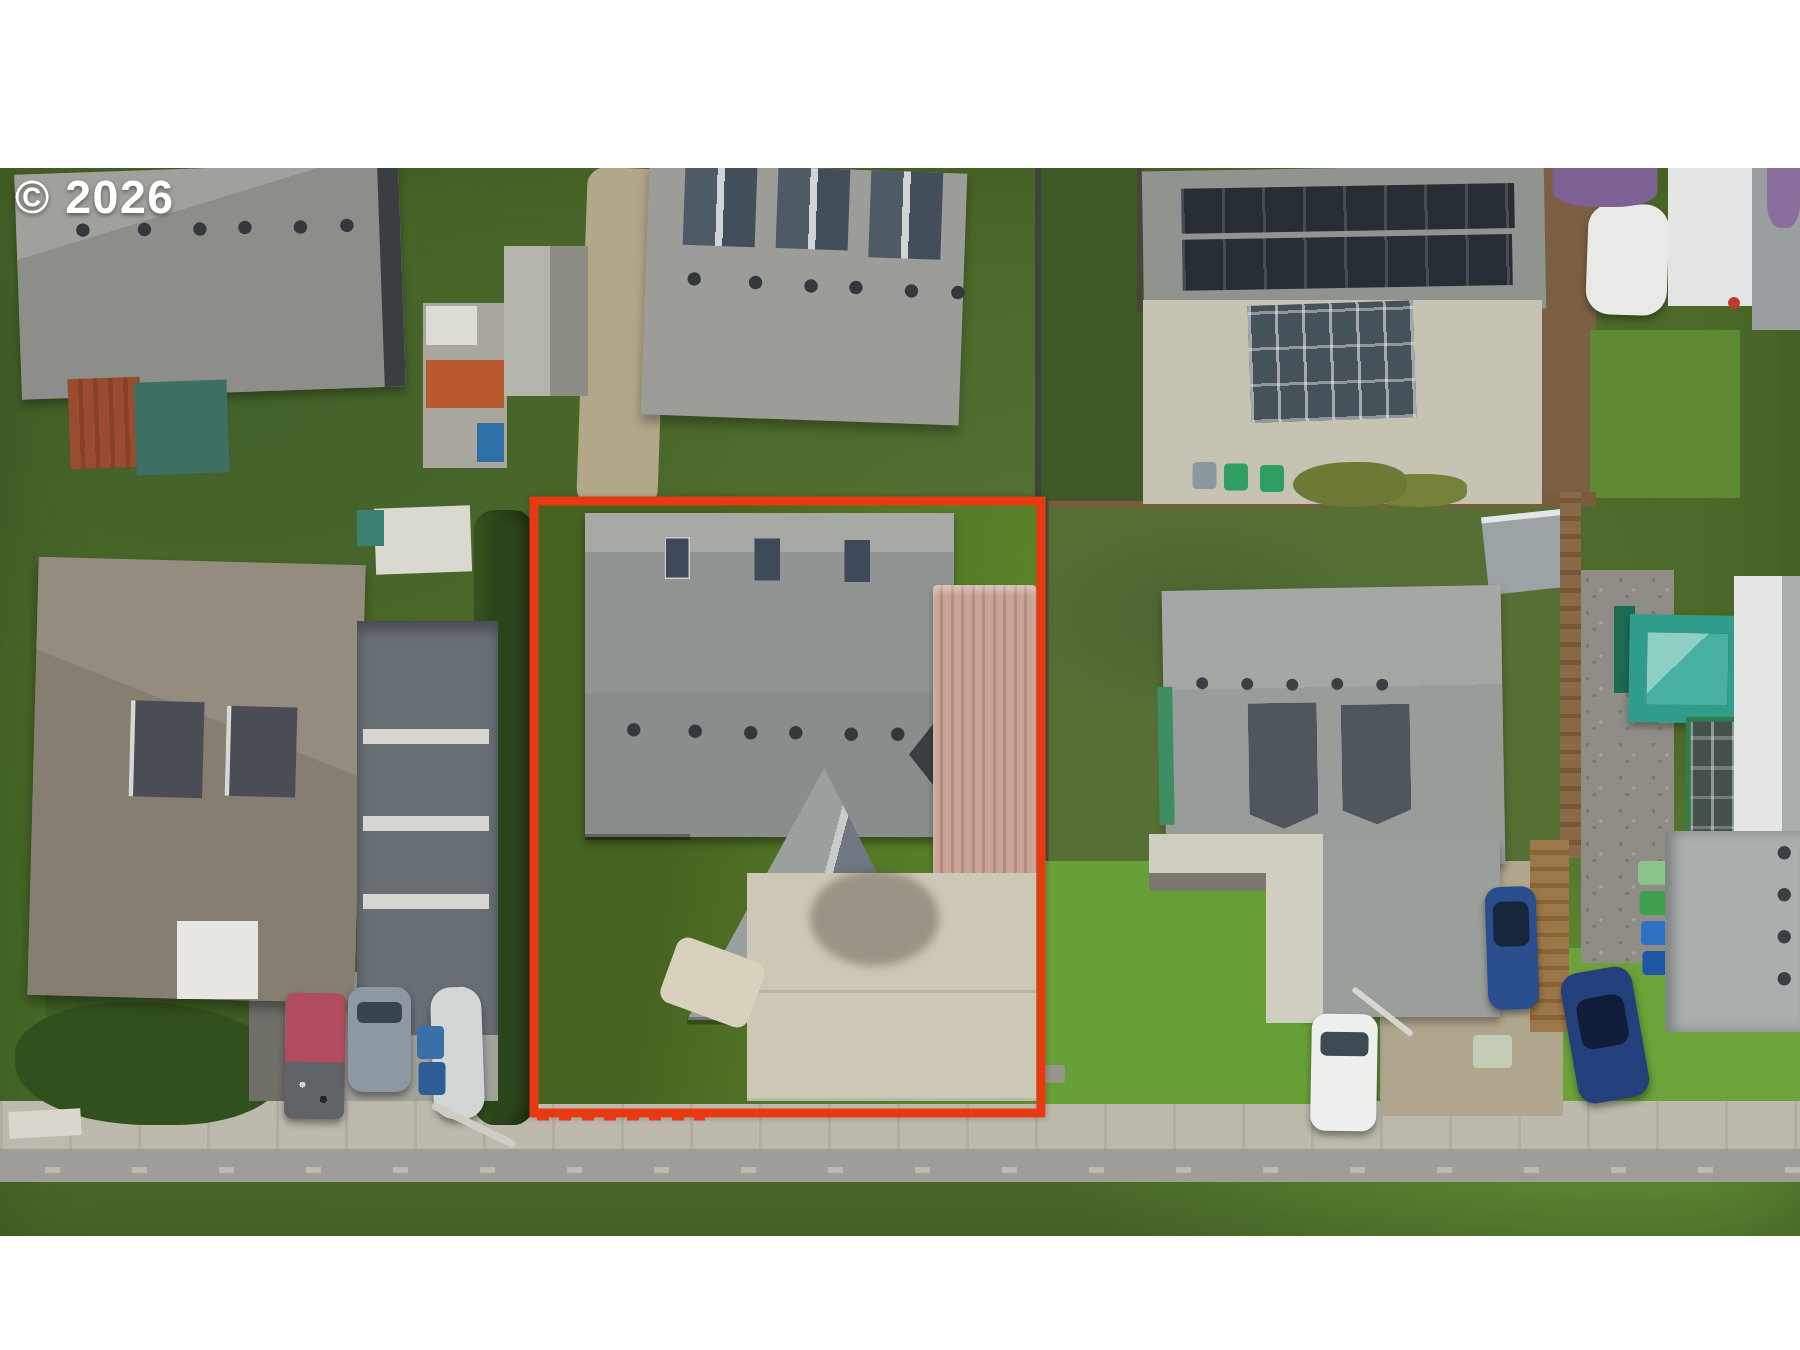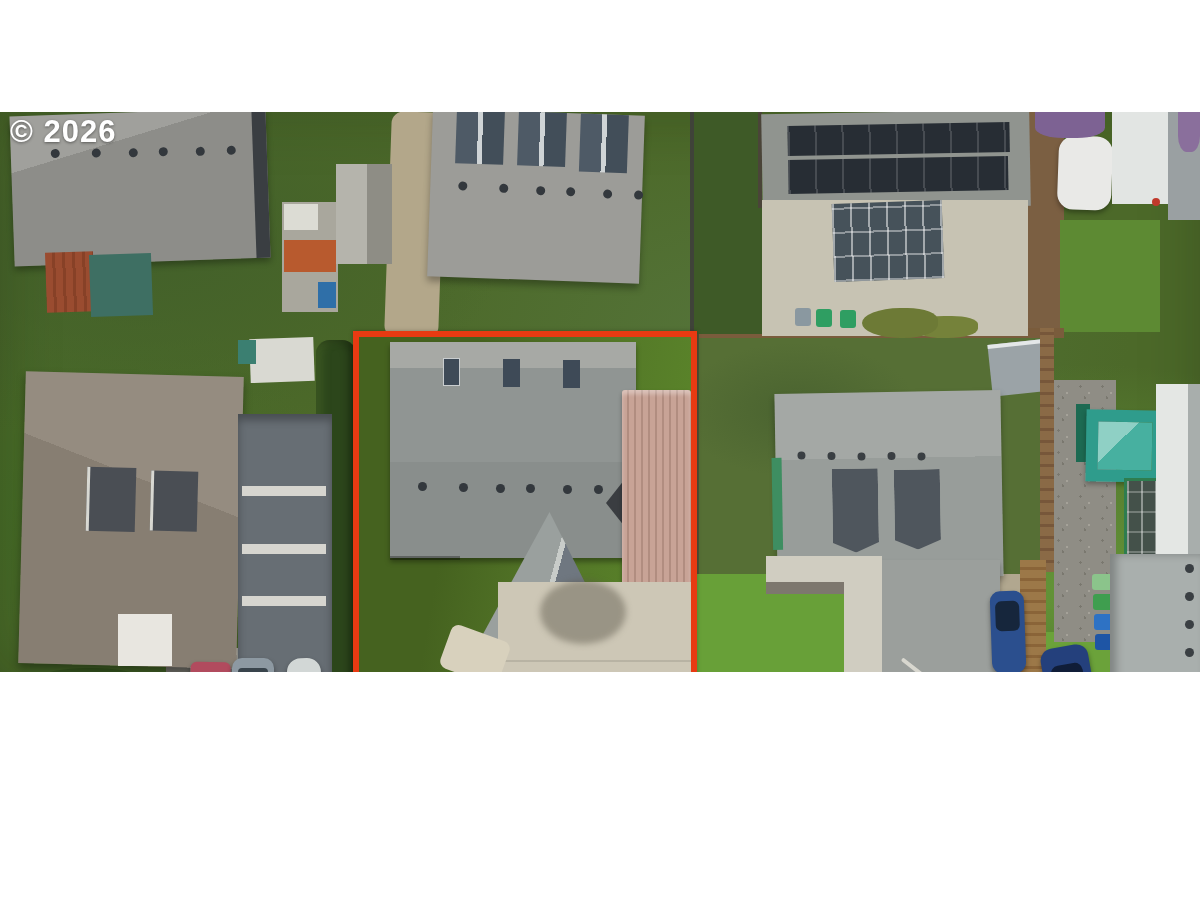--- a/index.html
+++ b/index.html
@@ -1,17 +1,17 @@
 <!DOCTYPE html>
 <html style="--c-boundary: #e83a12; --c-grass_bright: #68a038; --c-grass_mid: #53732f; --c-grass_dark: #3e5a27; --c-hedge: #2c461b; --c-roof_light: #9c9c98; --c-roof_mid: #8f9290; --c-roof_dark: #4e5a66; --c-carport: #c5a094; --c-concrete: #c7c3b3; --c-driveway: #cdc7b6; --c-sidewalk: #bdbaad; --c-street: #9e9d97; --c-solar_panel: #272d34; --c-soil: #7b5f42; --c-wood_fence: #8a6a46; --c-shed_rust: #9a4c30; --c-teal_structure: #2f9c8c; --c-white_structure: #e7e9e6; --c-car_red: #b14b5e; --c-car_gray: #8d99a2; --c-car_white: #eef0ee; --c-car_blue: #2b4f8e; --c-car_dark_blue: #24407c; --c-bin_blue: #3a6fa8; --c-bin_green: #3f9e4f;"><head>
 <meta charset="utf-8">
 <style>
   html,body{margin:0;padding:0;background:#ffffff;font-family:"Liberation Sans",sans-serif;}
   .canvas{position:relative;width:1200px;height:900px;background:#ffffff;overflow:hidden;}
-  .photo{position:absolute;left:0;top:112px;width:1200px;height:560px;overflow:hidden;
+  .photo{position:absolute;left:0;top:112px;width:1200px;height:712px;overflow:hidden;
          background:
            radial-gradient(520px 300px at 12% 22%, #42602a 0%, rgba(66,96,42,0) 70%),
            radial-gradient(420px 320px at 4% 72%, #466c27 0%, rgba(70,108,39,0) 70%),
            radial-gradient(520px 300px at 63% 40%, #55743a 0%, rgba(85,116,58,0) 72%),
            radial-gradient(560px 320px at 90% 85%, #649538 0%, rgba(100,149,56,0) 70%),
            #4c6929;
          box-shadow:inset 0 0 60px rgba(20,30,10,.25);}
   .r{position:absolute;}
   
   .street{left:0;top:654px;width:1200px;height:22px;background:#9e9d97;}

